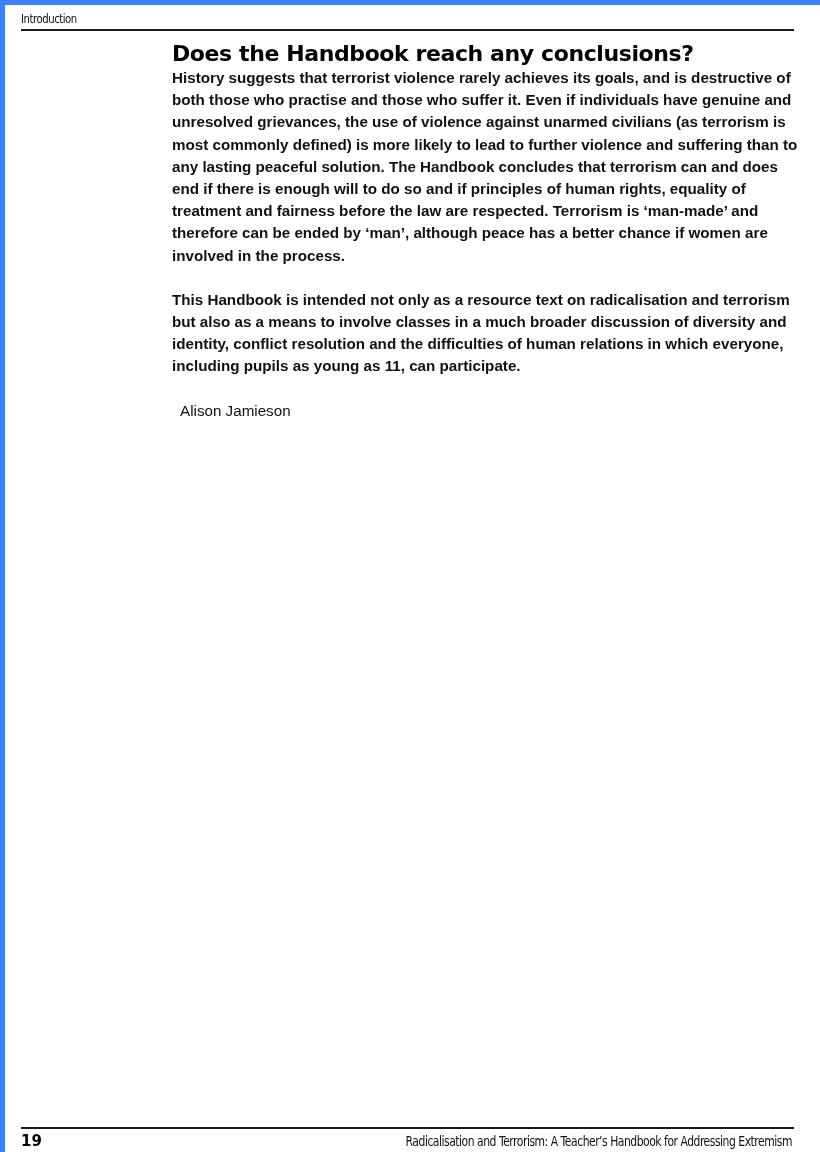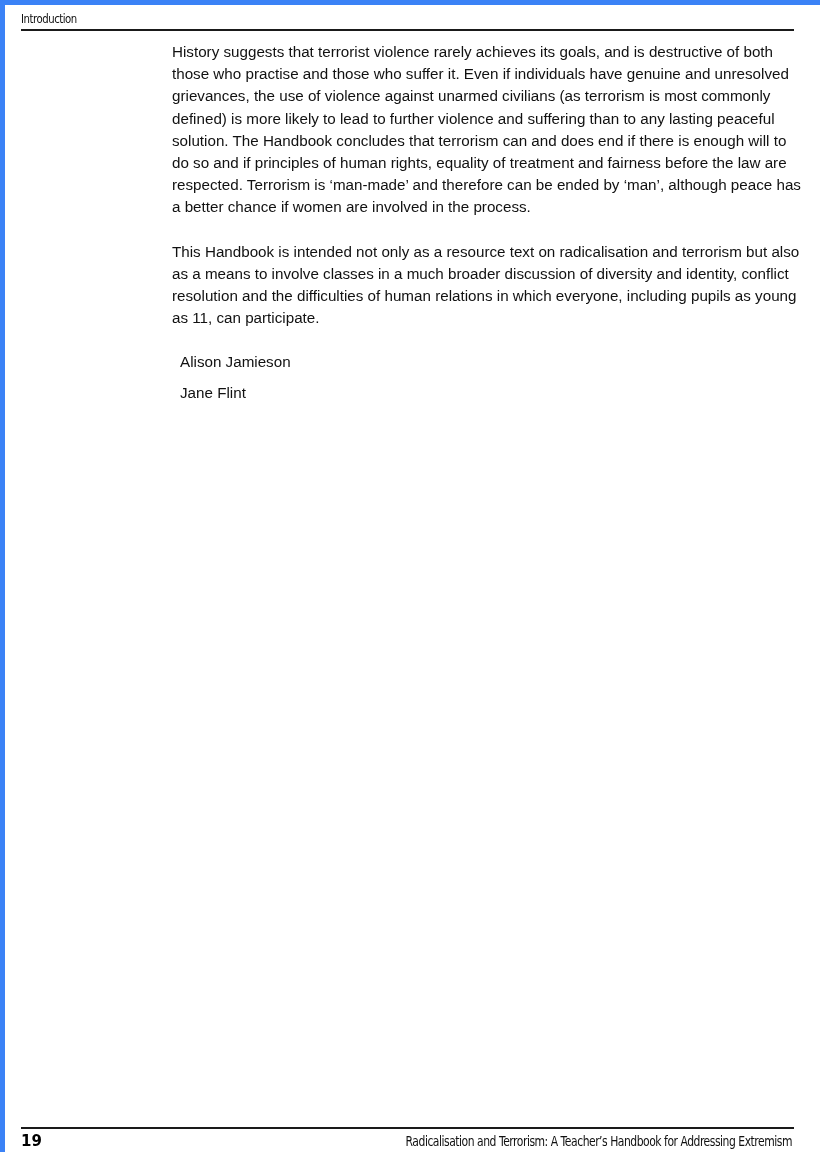--- a/index.html
+++ b/index.html
@@ -41,21 +41,21 @@
     .heading {
       font-family: "DejaVu Sans", sans-serif;
       font-weight: bold;
       font-size: 22px;
       line-height: 26px;
       letter-spacing: -0.4px;
       color: #000;
       margin: 0;
       white-space: nowrap;
     }
-    .para { margin: 0 0 22px 0; }
+    .para { margin: 0 0 22px 0; font-weight: bold; }
     .author { margin: 8px; }
     .footer-rule {
       position: absolute; left: 16px; top: 1122px;
       width: 773px; height: 2px;
       background: #1a1a1a;
     }
     .page-number {
       position: absolute; left: 16px; top: 1127px;
       font-family: "DejaVu Sans", sans-serif;
       font-weight: bold;
@@ -74,22 +74,22 @@
     }
   </style>
 </head>
 <body>
 
 <div class="page-frame">
   <div class="running-header">Introduction</div>
   <div class="header-rule"></div>
 
   <div class="content">
+    <h1 class="heading">Does the Handbook reach any conclusions?</h1>
     <p class="para">History suggests that terrorist violence rarely achieves its goals, and is destructive of both those who practise and those who suffer it. Even if individuals have genuine and unresolved grievances, the use of violence against unarmed civilians (as terrorism is most commonly defined) is more likely to lead to further violence and suffering than to any lasting peaceful solution. The Handbook concludes that terrorism can and does end if there is enough will to do so and if principles of human rights, equality of treatment and fairness before the law are respected. Terrorism is ‘man-made’ and therefore can be ended by ‘man’, although peace has a better chance if women are involved in the process.</p>
     <p class="para">This Handbook is intended not only as a resource text on radicalisation and terrorism but also as a means to involve classes in a much broader discussion of diversity and identity, conflict resolution and the difficulties of human relations in which everyone, including pupils as young as 11, can participate.</p>
     <p class="author">Alison Jamieson</p>
-    <p class="author">Jane Flint</p>
   </div>
 
   <div class="footer-rule"></div>
   <div class="page-number">19</div>
   <div class="footer-title">Radicalisation and Terrorism: A Teacher’s Handbook for Addressing Extremism</div>
 </div>
 
 </body></html>

